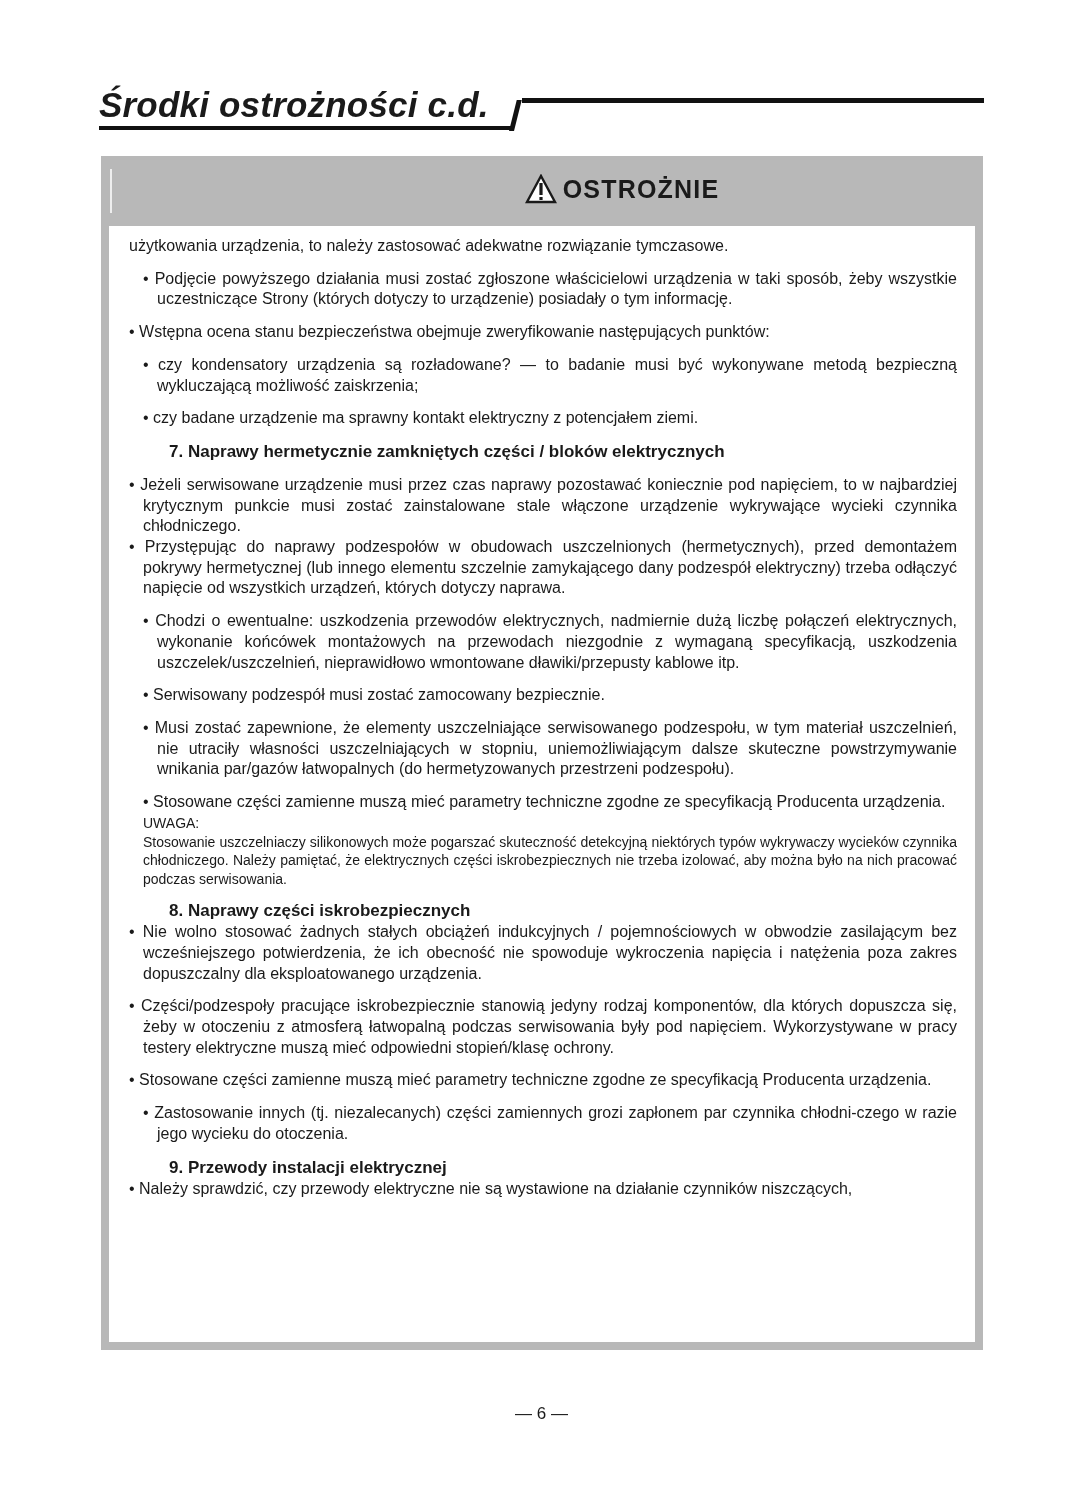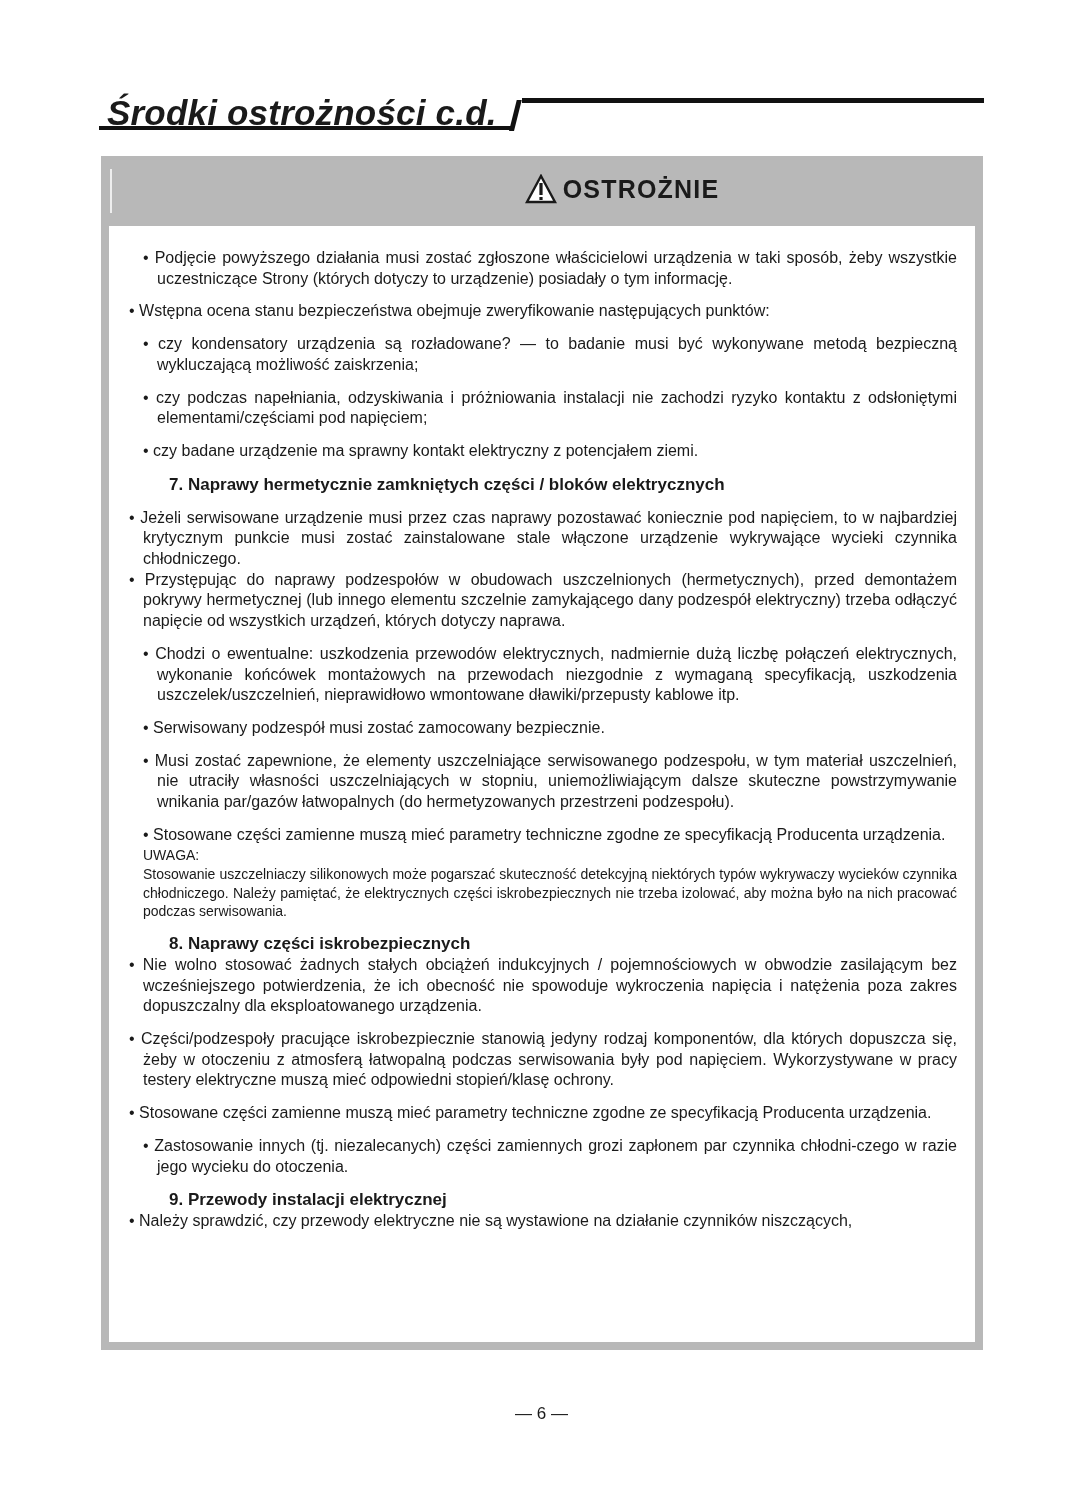--- a/index.html
+++ b/index.html
@@ -1,19 +1,19 @@
 <!DOCTYPE html>
 <html><head>
 <meta charset="utf-8">
 <style>
   html, body { margin:0; padding:0; background:#ffffff; }
   body { width:1083px; height:1508px; position:relative; overflow:hidden;
          font-family:"Liberation Sans", sans-serif; color:#1a1a1a; }
   .title { position:absolute; left:99px; top:84px; font-size:35px; font-weight:bold;
-           font-style:italic; letter-spacing:0.2px; margin:8px; line-height:42px;text-align:center; }
+           font-style:italic; letter-spacing:0.2px; margin:0; line-height:42px;text-align:center; }
   .rule-bottom { position:absolute; left:99px; top:126px; width:413px; height:4px; background:#111; }
   .rule-top { position:absolute; left:522px; top:98px; width:462px; height:5px; background:#111; }
   .rule-slant { position:absolute; left:509px; top:100px; width:5px; height:31px; background:#111;
                 transform:skewX(-14deg); transform-origin:bottom left; }
   .frame { position:absolute; left:101px; top:156px; width:882px; height:1194px; background:#b8b8b8; }
   .frame-head { position:absolute; left:0; top:0; width:882px; height:70px; }
   .frame-head .edge { position:absolute; left:9px; top:13px; width:2px; height:44px; background:#eeeeee; }
   .caution { position:absolute; left:0; width:1042px; top:18px; text-align:center; font-size:25px;
              font-weight:bold; letter-spacing:1.2px; color:#1a1a1a; }
   .caution svg { vertical-align:-6px; margin-right:6px; }
@@ -44,24 +44,24 @@
       <span><svg width="32" height="30" viewBox="0 0 32 30">
             <path d="M16 2 L30 28 L2 28 Z" fill="#ffffff" stroke="#1a1a1a" stroke-width="2.4" stroke-linejoin="miter"></path>
             <rect x="14.4" y="9" width="3.2" height="12" fill="#1a1a1a"></rect>
             <rect x="14.4" y="23" width="3.2" height="3" fill="#1a1a1a"></rect>
           </svg></span><span>OSTROŻNIE</span>
     </div>
   </div>
 
   <div class="content">
     <div class="inner">
+      <p class="cont">użytkowania urządzenia, to należy zastosować adekwatne rozwiązanie tymczasowe.</p>
       <p class="b2 gap">• Podjęcie powyższego działania musi zostać zgłoszone właścicielowi urządzenia w taki sposób, żeby wszystkie uczestniczące Strony (których dotyczy to urządzenie) posiadały o tym informację.</p>
       <p class="b1 gap">• Wstępna ocena stanu bezpieczeństwa obejmuje zweryfikowanie następujących punktów:</p>
       <p class="b2 gap">• czy kondensatory urządzenia są rozładowane? — to badanie musi być wykonywane metodą bezpieczną wykluczającą możliwość zaiskrzenia;</p>
-      <p class="b2 gap">• czy podczas napełniania, odzyskiwania i próżniowania instalacji nie zachodzi ryzyko kontaktu z odsłoniętymi elementami/częściami pod napięciem;</p>
       <p class="b2 gap">• czy badane urządzenie ma sprawny kontakt elektryczny z potencjałem ziemi.</p>
 
       <p class="h">7. Naprawy hermetycznie zamkniętych części / bloków elektrycznych</p>
       <p class="b1 gap">• Jeżeli serwisowane urządzenie musi przez czas naprawy pozostawać koniecznie pod napięciem, to w najbardziej krytycznym punkcie musi zostać zainstalowane stale włączone urządzenie wykrywające wycieki czynnika chłodniczego.</p>
       <p class="b1">• Przystępując do naprawy podzespołów w obudowach uszczelnionych (hermetycznych), przed demontażem pokrywy hermetycznej (lub innego elementu szczelnie zamykającego dany podzespół elektryczny) trzeba odłączyć napięcie od wszystkich urządzeń, których dotyczy naprawa.</p>
       <p class="b2 gap">• Chodzi o ewentualne: uszkodzenia przewodów elektrycznych, nadmiernie dużą liczbę połączeń elektrycznych, wykonanie końcówek montażowych na przewodach niezgodnie z wymaganą specyfikacją, uszkodzenia uszczelek/uszczelnień, nieprawidłowo wmontowane dławiki/przepusty kablowe itp.</p>
       <p class="b2 gap">• Serwisowany podzespół musi zostać zamocowany bezpiecznie.</p>
       <p class="b2 gap">• Musi zostać zapewnione, że elementy uszczelniające serwisowanego podzespołu, w tym materiał uszczelnień, nie utraciły własności uszczelniających w stopniu, uniemożliwiającym dalsze skuteczne powstrzymywanie wnikania par/gazów łatwopalnych (do hermetyzowanych przestrzeni podzespołu).</p>
       <p class="b2 gap">• Stosowane części zamienne muszą mieć parametry techniczne zgodne ze specyfikacją Producenta urządzenia.</p>
       <p class="note-label">UWAGA:</p>

